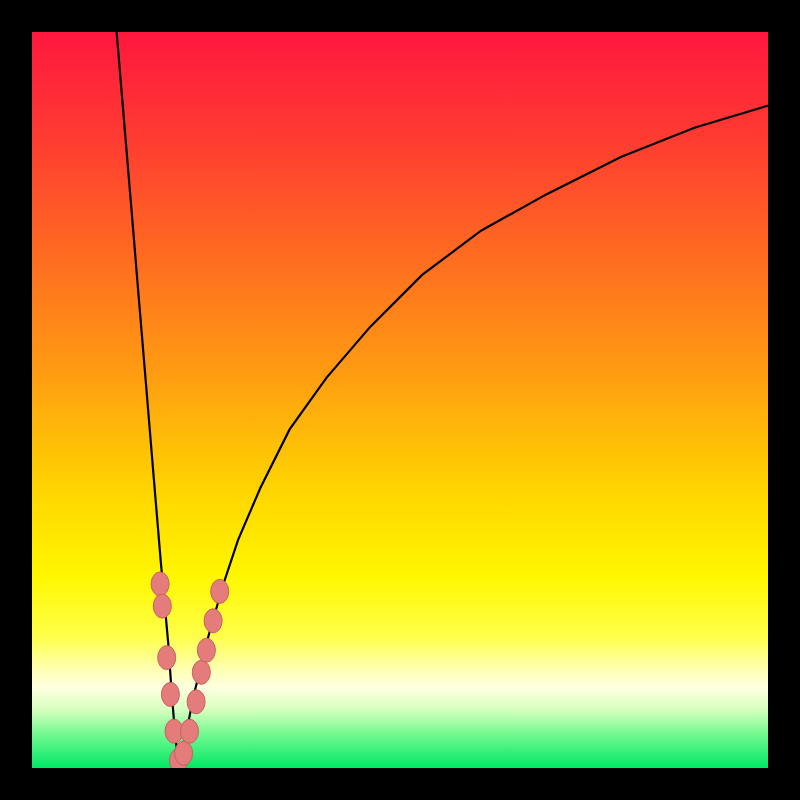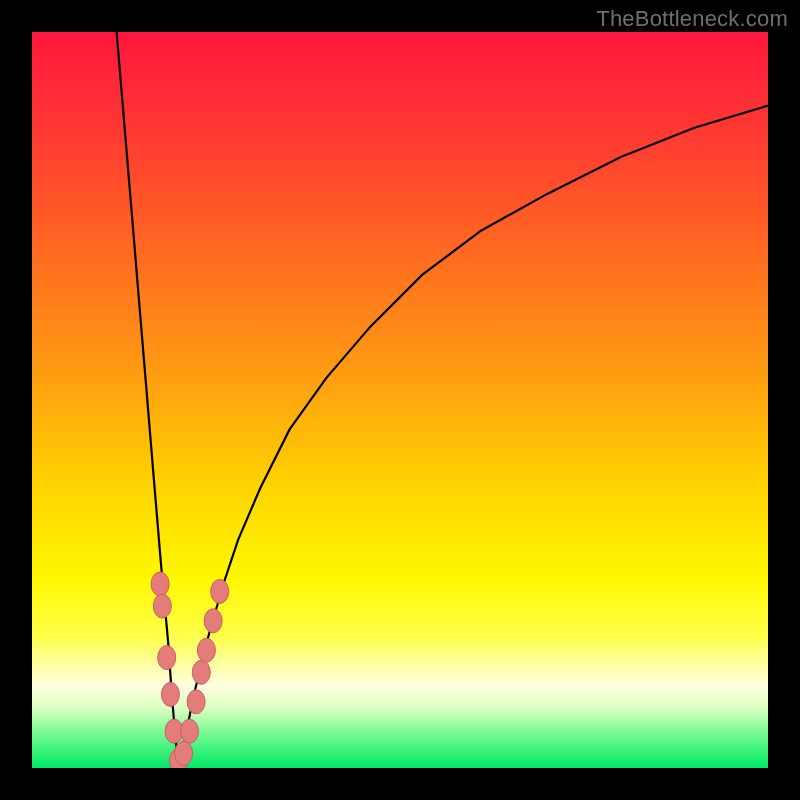--- a/index.html
+++ b/index.html
@@ -82,14 +82,13 @@
           <ellipse cx="157.5" cy="699.2" rx="9" ry="12" fill="#e57c7c" stroke="#c95f5f" stroke-width="1"></ellipse>
           <ellipse cx="164.1" cy="669.8" rx="9" ry="12" fill="#e57c7c" stroke="#c95f5f" stroke-width="1"></ellipse>
           <ellipse cx="169.3" cy="640.3" rx="9" ry="12" fill="#e57c7c" stroke="#c95f5f" stroke-width="1"></ellipse>
           <ellipse cx="174.4" cy="618.2" rx="9" ry="12" fill="#e57c7c" stroke="#c95f5f" stroke-width="1"></ellipse>
           <ellipse cx="181.1" cy="588.8" rx="9" ry="12" fill="#e57c7c" stroke="#c95f5f" stroke-width="1"></ellipse>
           <ellipse cx="187.7" cy="559.4" rx="9" ry="12" fill="#e57c7c" stroke="#c95f5f" stroke-width="1"></ellipse>
         </g>
     </svg>
   </div>
 
-  <div class="watermark">TheBottleneck.com</div>
 </div>
 
 </body></html>

